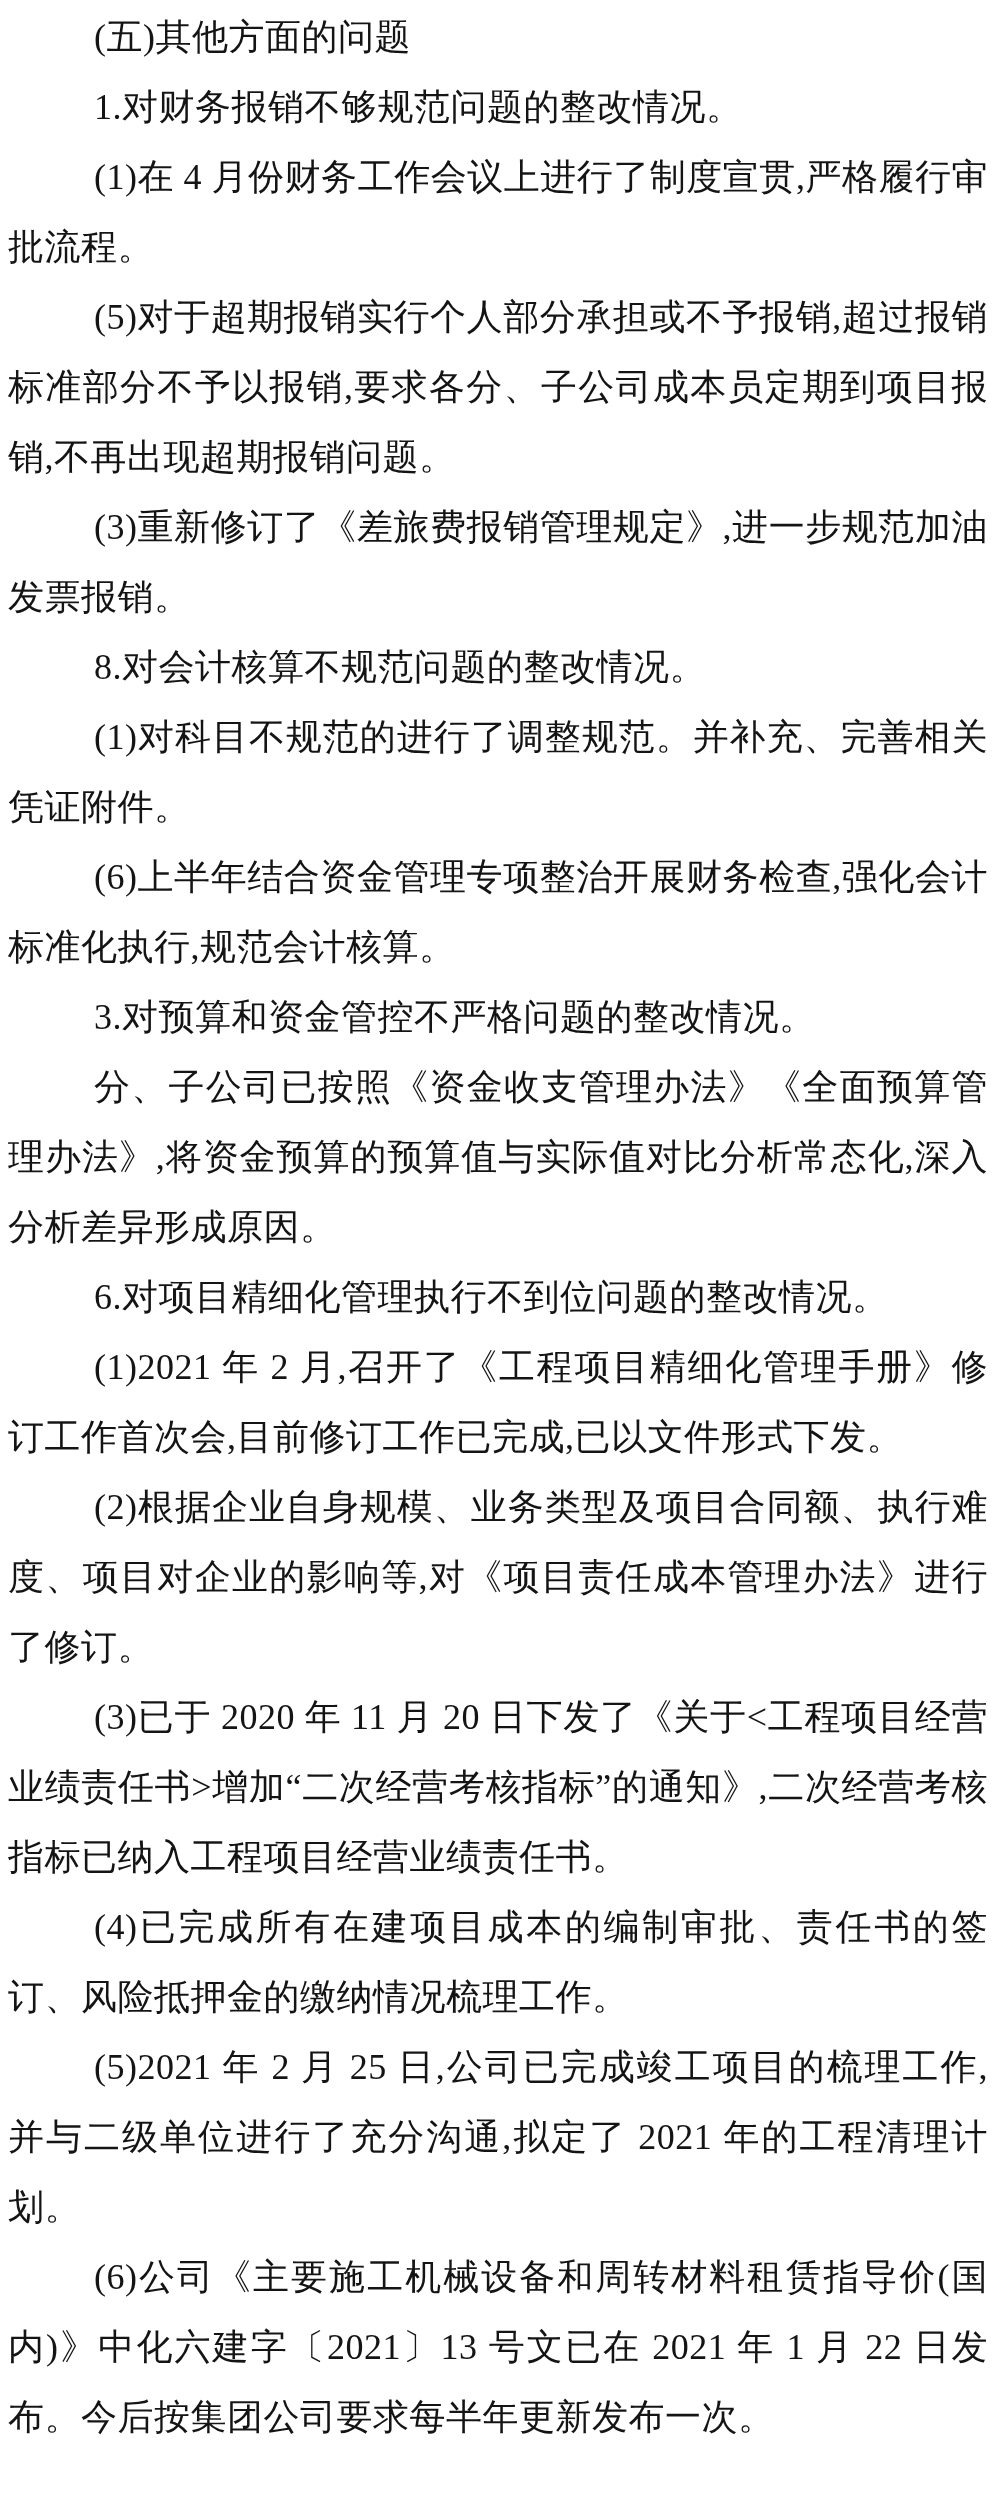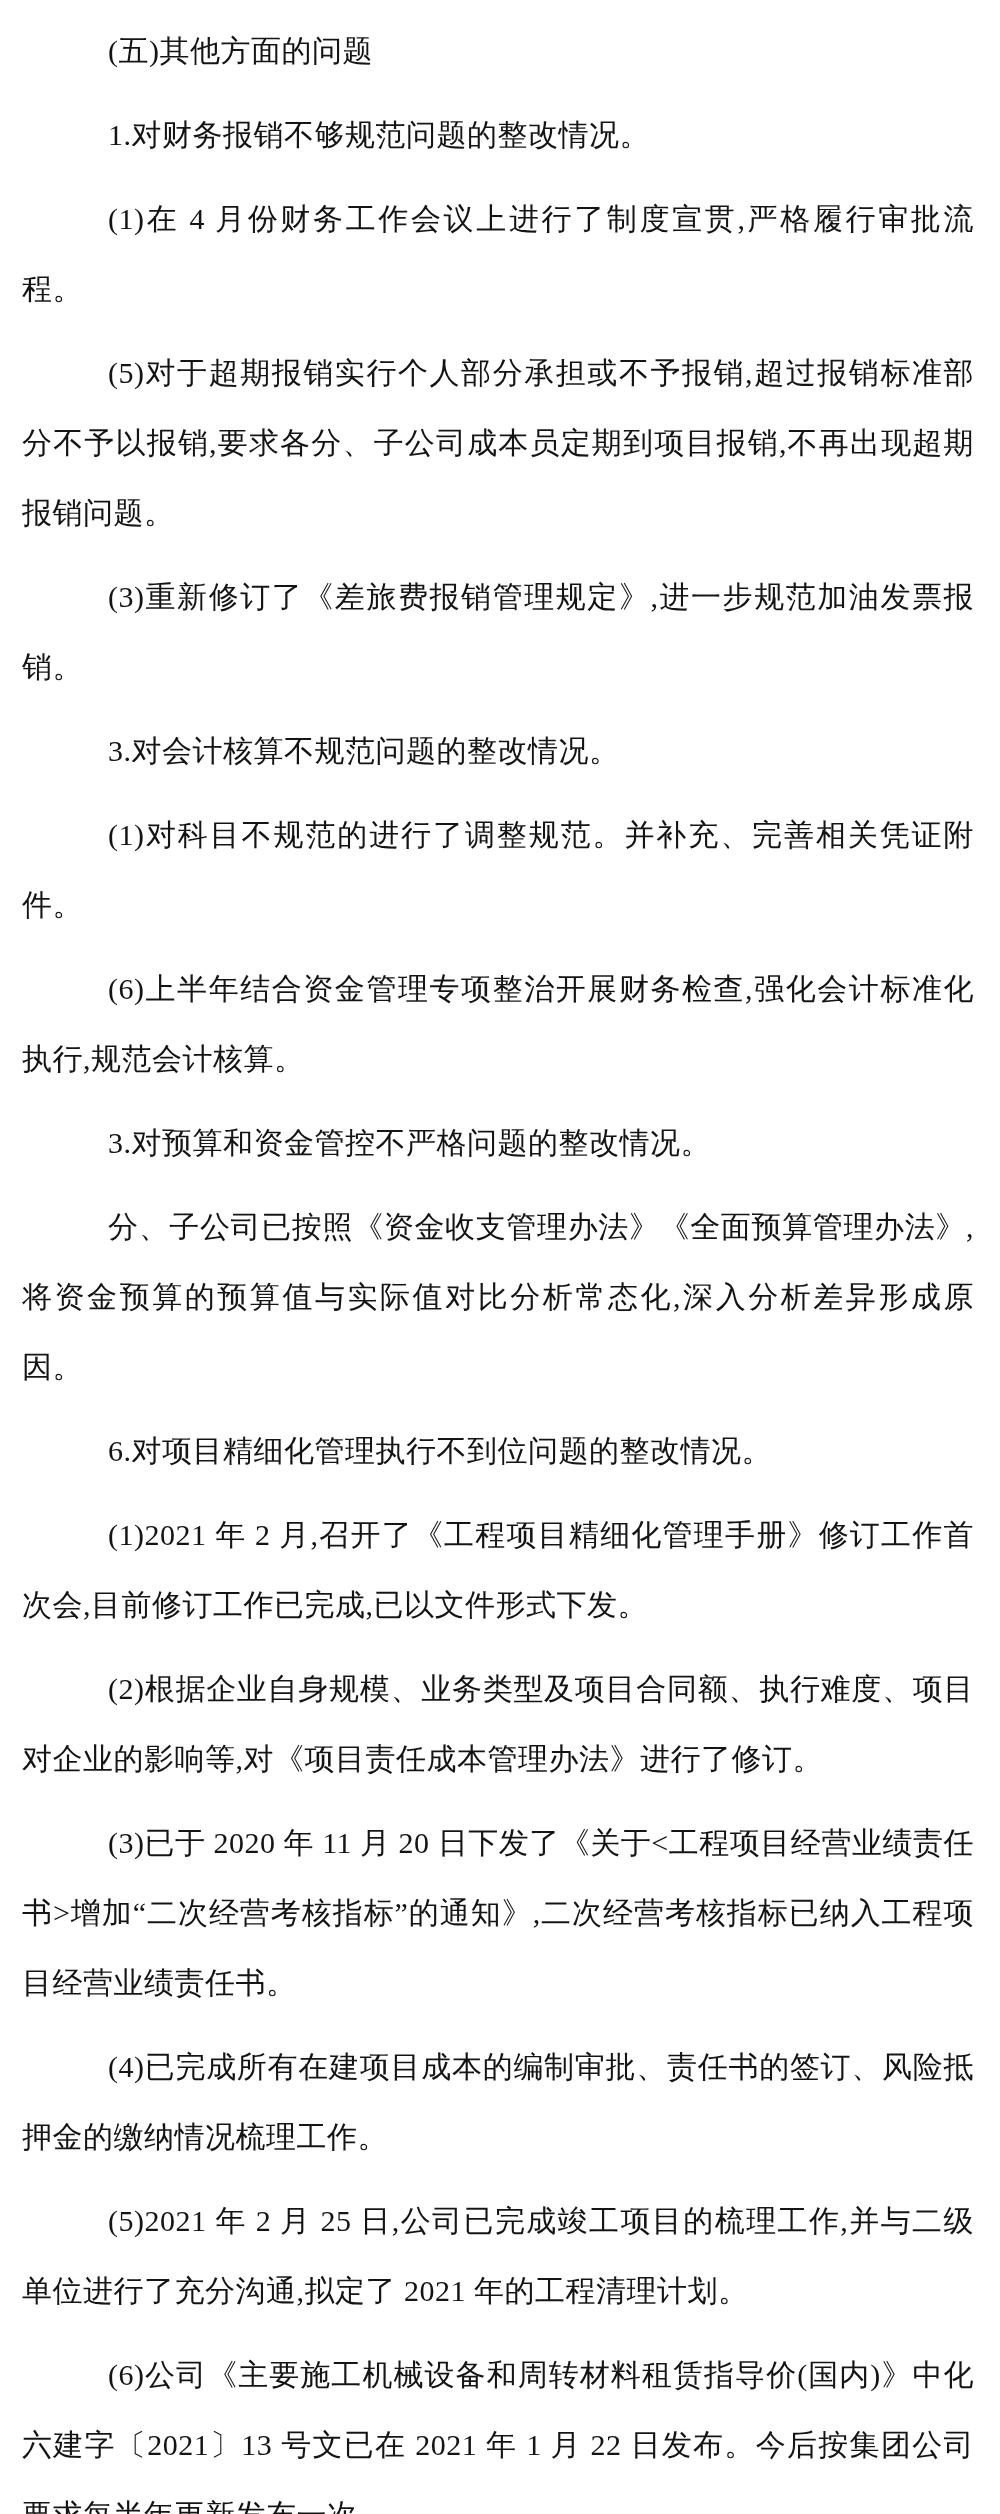--- a/index.html
+++ b/index.html
@@ -10,23 +10,23 @@
   .page {
     position: relative;
     width: 1000px;
     height: 2514px;
     box-sizing: border-box;
     background: #ffffff;
     padding: 2px 12px 0 8px;
     overflow: hidden;
   }
   .doc-block {
-    margin: 14px;
+    margin: 0;
     font-family: "Liberation Serif", "DejaVu Serif", serif;
-    font-size: 30px;
+    font-size: 36px;
     line-height: 70px;
     color: #141414;
     text-align: justify;
     text-indent: 86px;
     letter-spacing: 0.5px;
     word-break: break-all;
   }
   .section-heading {
     font-weight: normal;
   }
@@ -36,21 +36,21 @@
 </style>
 </head>
 <body>
 
 <div class="page">
   <p class="doc-block section-heading">(五)其他方面的问题</p>
   <p class="doc-block subsection-heading">1.对财务报销不够规范问题的整改情况。</p>
   <p class="doc-block paragraph">(1)在 4 月份财务工作会议上进行了制度宣贯,严格履行审批流程。</p>
   <p class="doc-block paragraph">(5)对于超期报销实行个人部分承担或不予报销,超过报销标准部分不予以报销,要求各分、子公司成本员定期到项目报销,不再出现超期报销问题。</p>
   <p class="doc-block paragraph">(3)重新修订了《差旅费报销管理规定》,进一步规范加油发票报销。</p>
-  <p class="doc-block subsection-heading">3.对会计核算不规范问题的整改情况。</p>
+  <p class="doc-block subsection-heading">8.对会计核算不规范问题的整改情况。</p>
   <p class="doc-block paragraph">(1)对科目不规范的进行了调整规范。并补充、完善相关凭证附件。</p>
   <p class="doc-block paragraph">(6)上半年结合资金管理专项整治开展财务检查,强化会计标准化执行,规范会计核算。</p>
   <p class="doc-block subsection-heading">3.对预算和资金管控不严格问题的整改情况。</p>
   <p class="doc-block paragraph">分、子公司已按照《资金收支管理办法》《全面预算管理办法》,将资金预算的预算值与实际值对比分析常态化,深入分析差异形成原因。</p>
   <p class="doc-block subsection-heading">6.对项目精细化管理执行不到位问题的整改情况。</p>
   <p class="doc-block paragraph">(1)2021 年 2 月,召开了《工程项目精细化管理手册》修订工作首次会,目前修订工作已完成,已以文件形式下发。</p>
   <p class="doc-block paragraph">(2)根据企业自身规模、业务类型及项目合同额、执行难度、项目对企业的影响等,对《项目责任成本管理办法》进行了修订。</p>
   <p class="doc-block paragraph">(3)已于 2020 年 11 月 20 日下发了《关于&lt;工程项目经营业绩责任书&gt;增加“二次经营考核指标”的通知》,二次经营考核指标已纳入工程项目经营业绩责任书。</p>
   <p class="doc-block paragraph">(4)已完成所有在建项目成本的编制审批、责任书的签订、风险抵押金的缴纳情况梳理工作。</p>
   <p class="doc-block paragraph">(5)2021 年 2 月 25 日,公司已完成竣工项目的梳理工作,并与二级单位进行了充分沟通,拟定了 2021 年的工程清理计划。</p>

